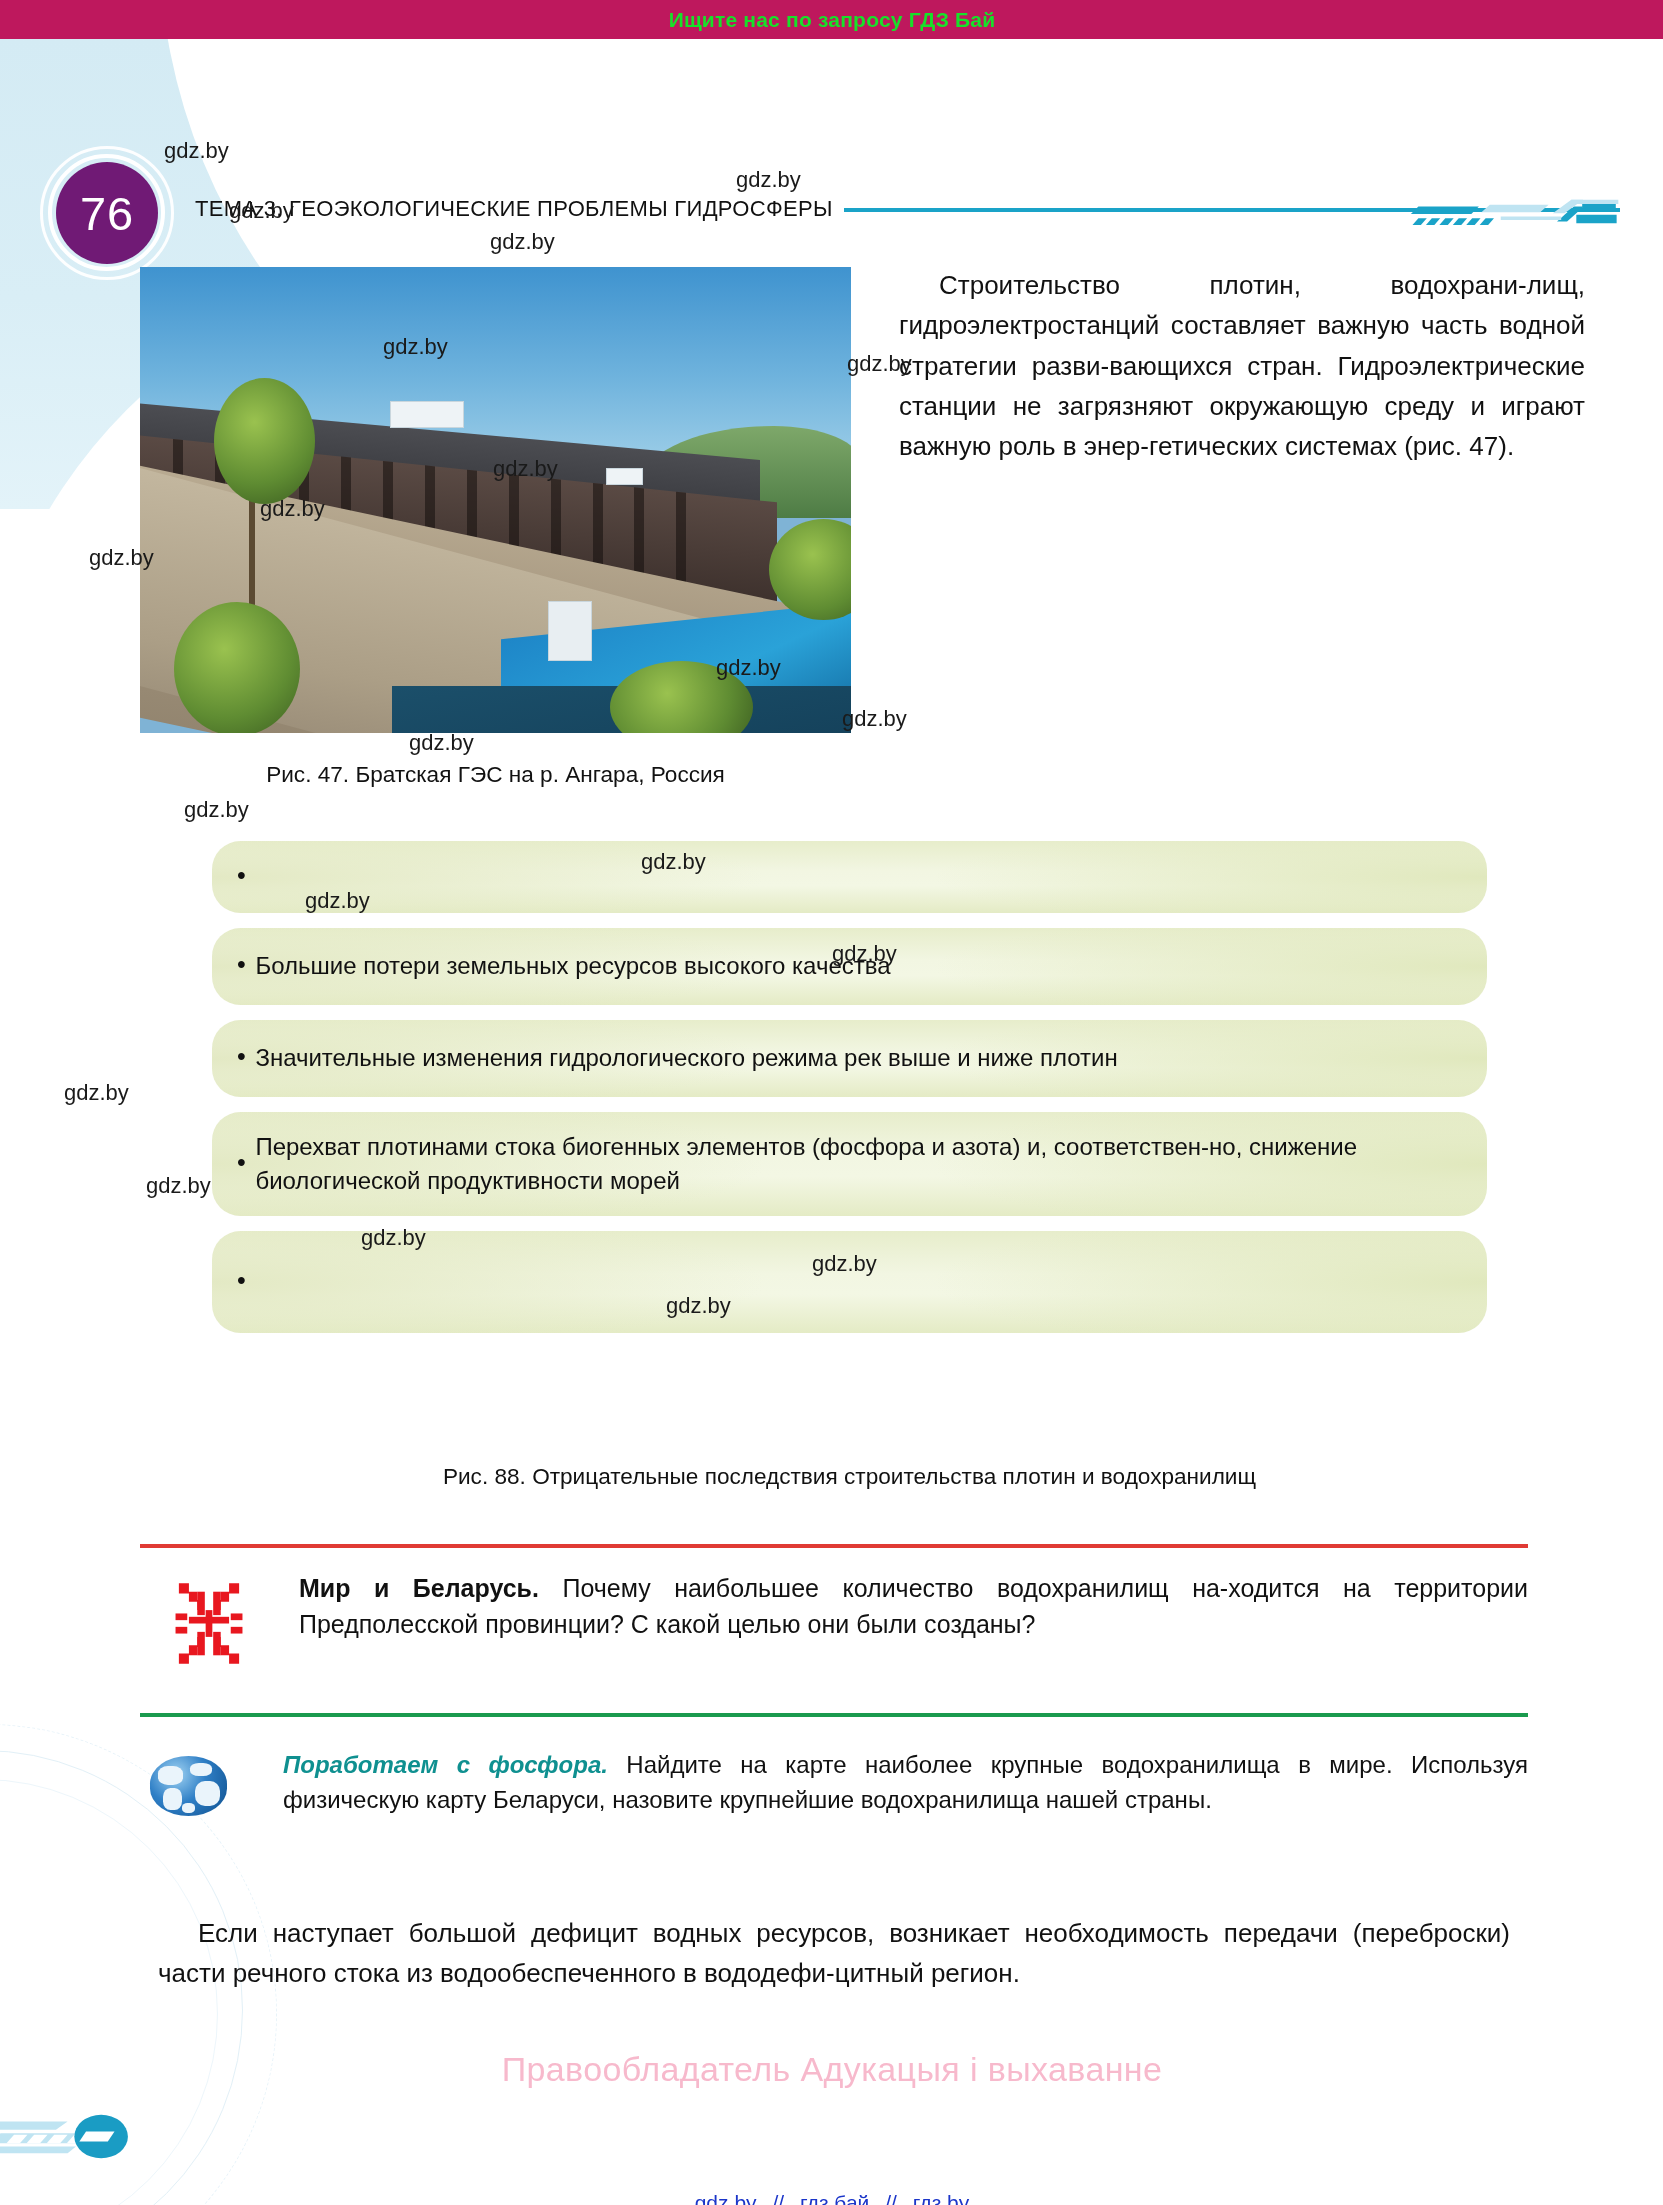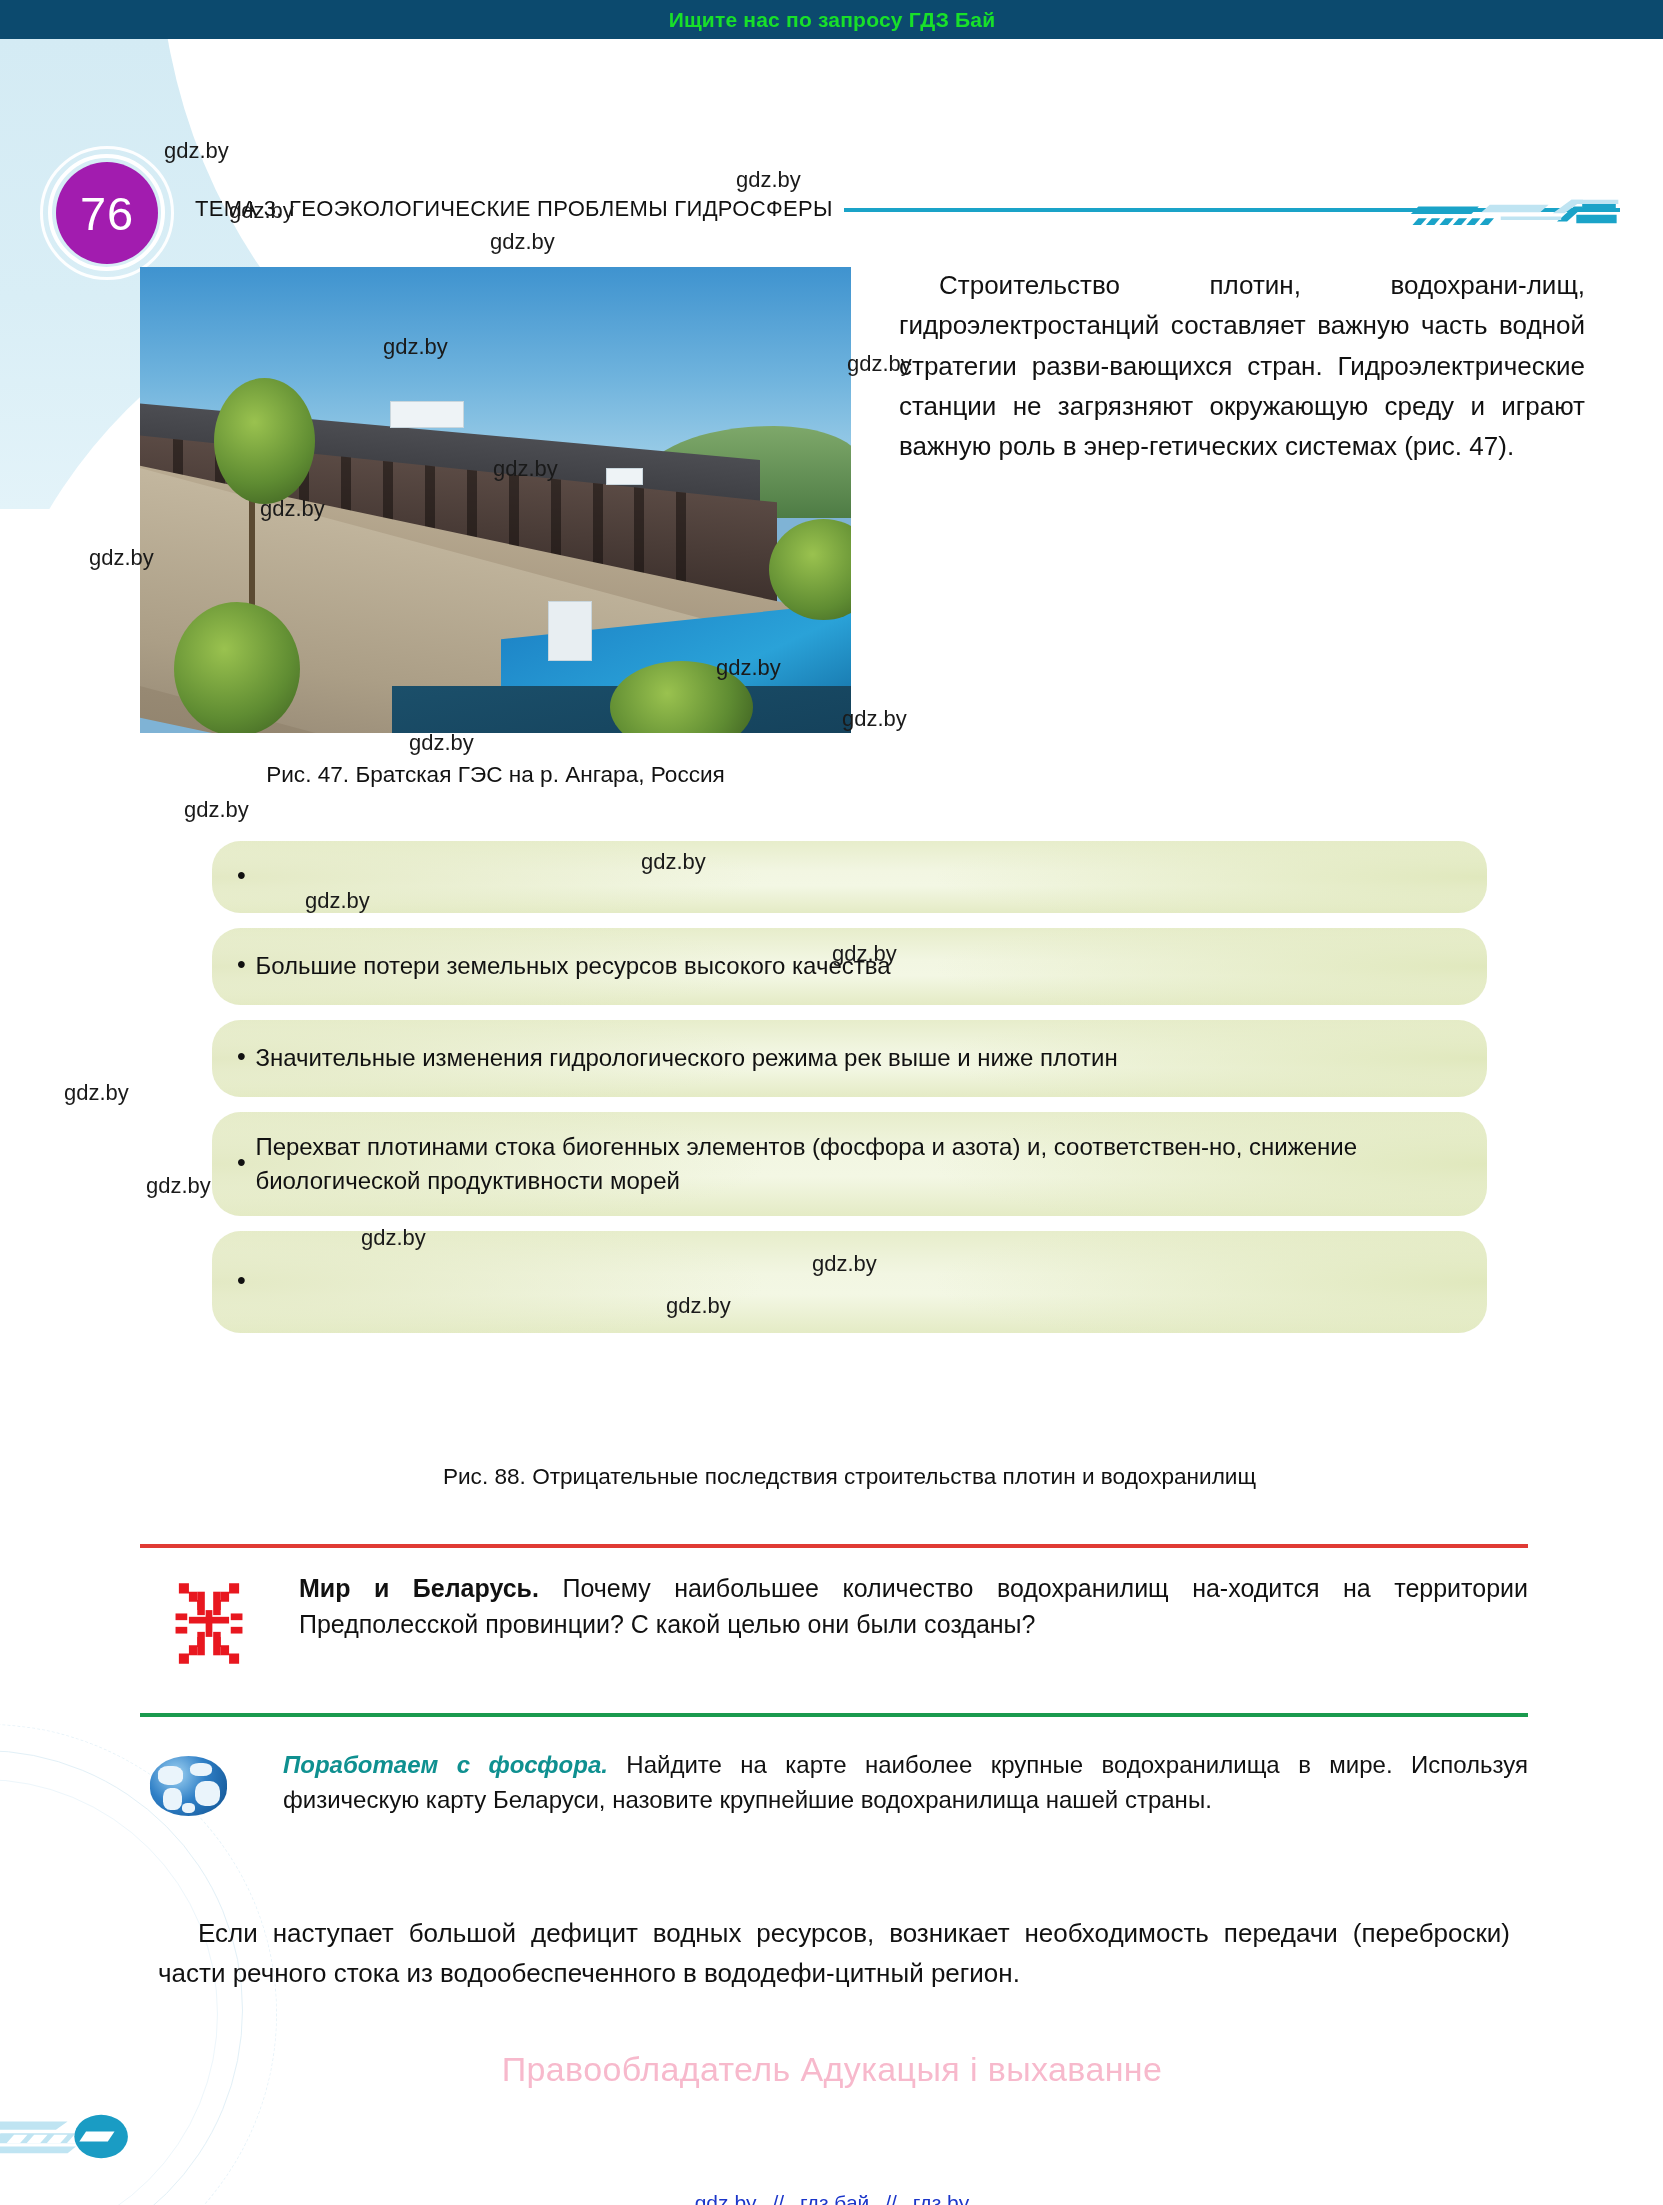--- a/index.html
+++ b/index.html
@@ -8,21 +8,21 @@
     width:1664px; height:2205px;
     position:relative; overflow:hidden;
     background:#ffffff;
     font-family:"Liberation Sans", sans-serif;
     -webkit-font-smoothing:antialiased;
   }
 
   
   #promo-strip{
     position:absolute; left:0; top:0; width:1664px; height:39px;
-    background:#0c4a6e; display:flex; align-items:center; justify-content:center;
+    background:#be185d; display:flex; align-items:center; justify-content:center;
   }
   #promo-strip .txt{
     color:#18e02a; font-size:21px; font-weight:700;
     letter-spacing:0.2px; font-family:"Liberation Sans", sans-serif;
   }
 
   
   #page{
     position:absolute; left:0; top:39px; width:1664px; height:2166px;
     background:#ffffff; overflow:hidden;
@@ -57,21 +57,21 @@
   #pagenum-ring1{
     position:absolute; left:0; top:0; width:134px; height:134px; border-radius:50%;
     border:3.4px solid rgba(255,255,255,.95);
   }
   #pagenum-ring2{
     position:absolute; left:8.4px; top:8.4px; width:117px; height:117px; border-radius:50%;
     border:4.2px solid #ffffff;
   }
   #pagenum-circle{
     position:absolute; left:16px; top:16px; width:102px; height:102px; border-radius:50%;
-    background:#a21caf; color:#ffffff;
+    background:#701a75; color:#ffffff;
     display:flex; align-items:center; justify-content:center;
     font-size:47px; font-weight:400; letter-spacing:0.8px; line-height:1;
   }
 
   
   #runhead{
     position:absolute; left:195px; top:151px; width:1425px; height:37px;
     display:flex; align-items:center;
   }
   #runhead .ttl{

